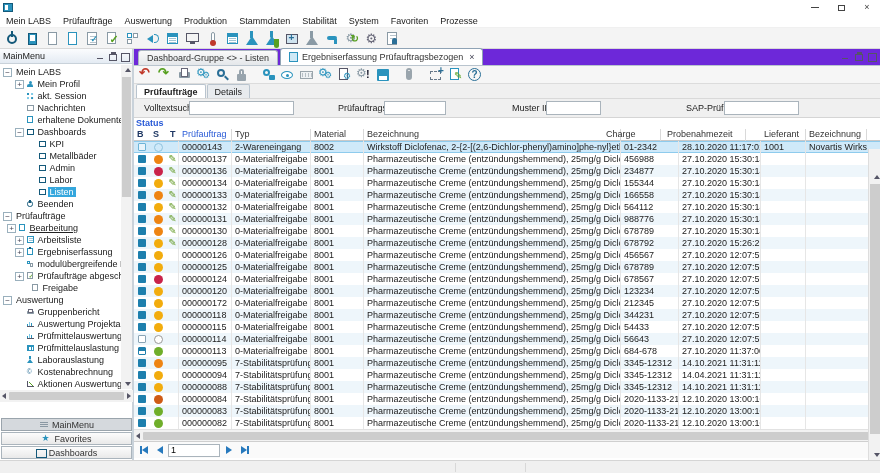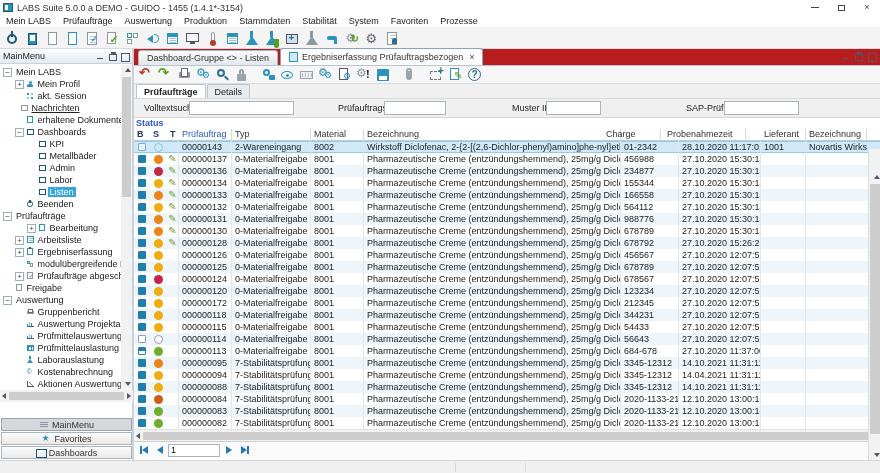--- a/index.html
+++ b/index.html
@@ -166,21 +166,21 @@
   .ti-chart::before{content:"";left:1px;top:1px;width:11px;height:10px;background:linear-gradient(#2a93bd,#2a93bd) 1px 5px/2px 5px no-repeat,linear-gradient(#7fcbe8,#7fcbe8) 4px 2px/2px 8px no-repeat,linear-gradient(#2a93bd,#2a93bd) 7px 4px/2px 6px no-repeat;border-bottom:1px solid #556}
   .ti-charttable::before{content:"";left:1px;top:1px;width:11px;height:10px;border:1px solid #2a93bd;background:linear-gradient(#2a93bd 0 2px,#fff 2px)}
   .ti-charttable::after{content:"";left:3px;top:5px;width:7px;height:4px;background:repeating-linear-gradient(90deg,#2a93bd 0 2px,transparent 2px 4px)}
   .ti-flask::before{content:"";left:1px;top:4px;border-left:5px solid transparent;border-right:5px solid transparent;border-bottom:7px solid #2a93bd}
   .ti-flask::after{content:"";left:5px;top:0;width:2px;height:5px;background:#2a93bd}
   .ti-coin::before{content:"©";left:1px;top:0;color:#2a6f97;font-size:10px;line-height:12px}
   .ti-chartline::before{content:"";left:1px;top:2px;width:11px;height:9px;border-left:1px solid #556;border-bottom:1px solid #556;background:linear-gradient(45deg,transparent 44%,#57a020 44% 56%,transparent 56%) 1px 1px/9px 7px no-repeat}
 
   
   #mainpanel{flex:1;position:relative;background:#fff}
-  #tabbar{height:17px;background:#b91c1c;border-bottom:1px solid #b9c4ce;display:flex;align-items:flex-end;padding-left:4px;position:relative}
+  #tabbar{height:17px;background:#6d28d9;border-bottom:1px solid #b9c4ce;display:flex;align-items:flex-end;padding-left:4px;position:relative}
   .mtab{height:15px;display:flex;align-items:center;padding:0 8px;border:1px solid #aab6c0;border-bottom:none;border-radius:3px 3px 0 0;background:linear-gradient(#fafafa,#e4e7ea);margin-right:2px;color:#333;white-space:nowrap}
   .mtab.active{background:#fff;height:17px;position:relative;z-index:2;border-color:#8fa3b5}
   .mtab .tico{width:9px;height:10px;border:1px solid #2a93bd;background:#cfe9f6;margin-right:4px}
   .mtab .tclose{margin-left:6px;color:#445;font-size:9px}
   .mdi-btns{position:absolute;right:4px;top:3px;display:flex;gap:4px}
   
   #ptoolbar{height:18px;background:#f6f6f6;border-bottom:1px solid #dcdcdc;display:flex;align-items:center;padding-left:3px}
   .ptbtn{width:19px;height:17px;display:flex;align-items:center;justify-content:center}
   
   #subtabs{height:15px;background:#f0f0f0;display:flex;align-items:flex-end;padding-left:2px;border-bottom:1px solid #d9d9d9}
@@ -232,21 +232,20 @@
   #pager-input{width:52px;height:13px;border:1px solid #aab4bc;font-size:9px;padding:0 2px;font-family:"Liberation Sans",sans-serif}
   
   #statusbar{position:absolute;left:0;bottom:0;width:880px;height:13px;background:#f0f0f0;border-top:1px solid #d5d5d5}
   .sb-div{position:absolute;top:2px;width:1px;height:9px;background:#d8d8d8}
 </style>
 </head>
 <body>
 
 <div id="titlebar">
   <span class="app-icon"></span>
-  <span id="title-text">LABS Suite 5.0.0 a DEMO - GUIDO - 1455 (1.4.1*-3154)</span>
   <span class="wbtns">
     <span class="wbtn">
         <span class="g-min"></span>
       </span>
     <span class="wbtn">
         <span class="g-max"></span>
       </span>
     <span class="wbtn g-close">×</span>
   </span>
 </div>
@@ -345,21 +344,21 @@
         <div class="tr-item" style="padding-left: 15px;">
           <span class="tr-exp plus"></span>
           <span class="ti ti-profile ticn"></span>
           <span class="tr-label">Mein Profil</span>
         </div>
         <div class="tr-item" style="padding-left: 15px;">
           <span class="tr-spacer"></span>
           <span class="ti ti-session ticn"></span>
           <span class="tr-label">akt. Session</span>
         </div>
-        <div class="tr-item" style="padding-left: 9px; text-decoration: underline;">
+        <div class="tr-item" style="padding-left: 15px;">
           <span class="tr-spacer"></span>
           <span class="ti ti-mail ticn"></span>
           <span class="tr-label">Nachrichten</span>
         </div>
         <div class="tr-item" style="padding-left: 15px;">
           <span class="tr-spacer"></span>
           <span class="ti ti-doc ticn"></span>
           <span class="tr-label">erhaltene Dokumente</span>
         </div>
         <div class="tr-item" style="padding-left: 15px;">
@@ -394,21 +393,21 @@
         </div>
         <div class="tr-item" style="padding-left: 15px;">
           <span class="tr-spacer"></span>
           <span class="ti ti-power ticn"></span>
           <span class="tr-label">Beenden</span>
         </div>
         <div class="tr-item" style="padding-left: 3px;">
           <span class="tr-exp minus"></span>
           <span class="tr-label">Prüfaufträge</span>
         </div>
-        <div class="tr-item" style="padding-left: 27px;">
+        <div class="tr-item" style="padding-left: 7px; text-decoration: underline;">
           <span class="tr-exp plus"></span>
           <span class="ti ti-doc ticn"></span>
           <span class="tr-label">Bearbeitung</span>
         </div>
         <div class="tr-item" style="padding-left: 15px;">
           <span class="tr-exp plus"></span>
           <span class="ti ti-list ticn"></span>
           <span class="tr-label">Arbeitsliste</span>
         </div>
         <div class="tr-item" style="padding-left: 15px;">
@@ -419,21 +418,21 @@
         <div class="tr-item" style="padding-left: 15px;">
           <span class="tr-spacer"></span>
           <span class="ti ti-modules ticn"></span>
           <span class="tr-label">modulübergreifende Liste</span>
         </div>
         <div class="tr-item" style="padding-left: 15px;">
           <span class="tr-exp plus"></span>
           <span class="ti ti-doccheck ticn"></span>
           <span class="tr-label">Prüfaufträge abgeschl.</span>
         </div>
-        <div class="tr-item" style="padding-left: 4px;">
+        <div class="tr-item" style="padding-left: 20px;">
           <span class="tr-spacer"></span>
           <span class="ti ti-doc-gray ticn"></span>
           <span class="tr-label">Freigabe</span>
         </div>
         <div class="tr-item" style="padding-left: 3px;">
           <span class="tr-exp minus"></span>
           <span class="tr-label">Auswertung</span>
         </div>
         <div class="tr-item" style="padding-left: 15px;">
           <span class="tr-spacer"></span>

